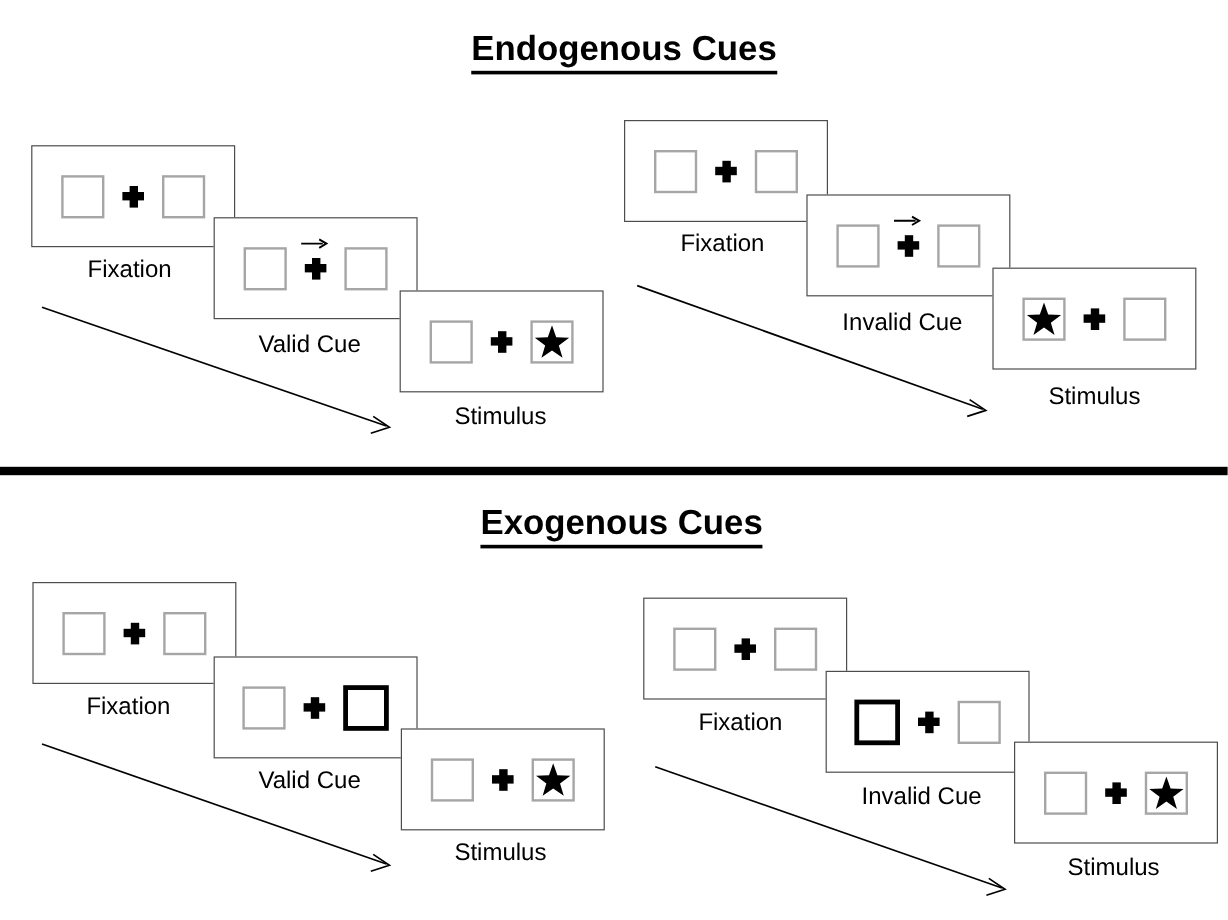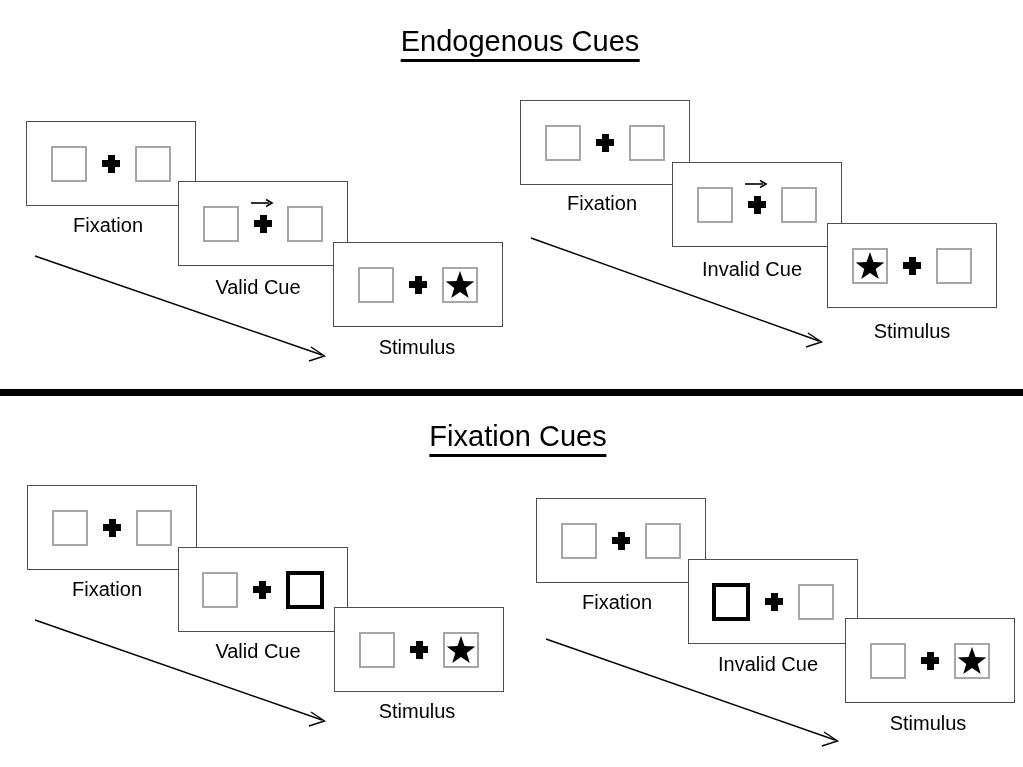--- a/index.html
+++ b/index.html
@@ -1,18 +1,18 @@
 <!DOCTYPE html>
 <html><head>
 <meta charset="utf-8">
 <style>
   html,body{margin:0;padding:0;background:#ffffff;}
   body{width:1023px;height:767px;position:relative;overflow:hidden;
        font-family:"Liberation Sans",sans-serif;color:#000;}
-  .title{position:absolute;transform:translateX(-50%);font-weight:normal;font-size:29px;white-space:nowrap;}
+  .title{position:absolute;transform:translateX(-50%);font-weight:bold;font-size:29px;white-space:nowrap;}
   .title .u{display:inline-block;border-bottom:3px solid #000;padding-bottom:1px;}
   .divider{position:absolute;left:0;top:389px;width:1023px;height:7px;background:#000;}
   .panel{position:absolute;width:170px;height:85px;background:#fff;border:1px solid #4d4d4d;
          box-sizing:border-box;display:flex;align-items:center;justify-content:center;gap:15px;}
   .sq{width:36px;height:36px;border:2px solid #a6a6a6;box-sizing:border-box;background:#fff;
       display:flex;align-items:center;justify-content:center;flex:0 0 auto;}
   .sq.cuebox{width:38px;height:38px;border:4px solid #000;}
   .cross-wrap{position:relative;width:18px;height:18px;flex:0 0 auto;}
   .plus{position:absolute;left:0;top:0;width:18px;height:18px;}
   .plus::before{content:"";position:absolute;left:5.5px;top:0;width:7px;height:18px;background:#000;}
@@ -26,21 +26,21 @@
   .flow line{stroke:#000;stroke-width:1.4;}
   .flow .head{stroke:#000;stroke-width:1.4;fill:none;}
 </style>
 </head>
 <body>
 
 <div class="title" style="left:520px;top:25px">
   <span class="u">Endogenous Cues</span>
 </div>
 <div class="title" style="left:518px;top:420px">
-  <span class="u">Fixation Cues</span>
+  <span class="u">Exogenous Cues</span>
 </div>
 
 <div class="divider"></div>
 
 <svg class="flow" width="1023" height="767" viewBox="0 0 1023 767">
   <g>
     <line x1="35" y1="256" x2="322" y2="355"></line>
       <path class="head" d="M311,347 L324.5,356 L309,361"></path>
   </g>
   <g>

